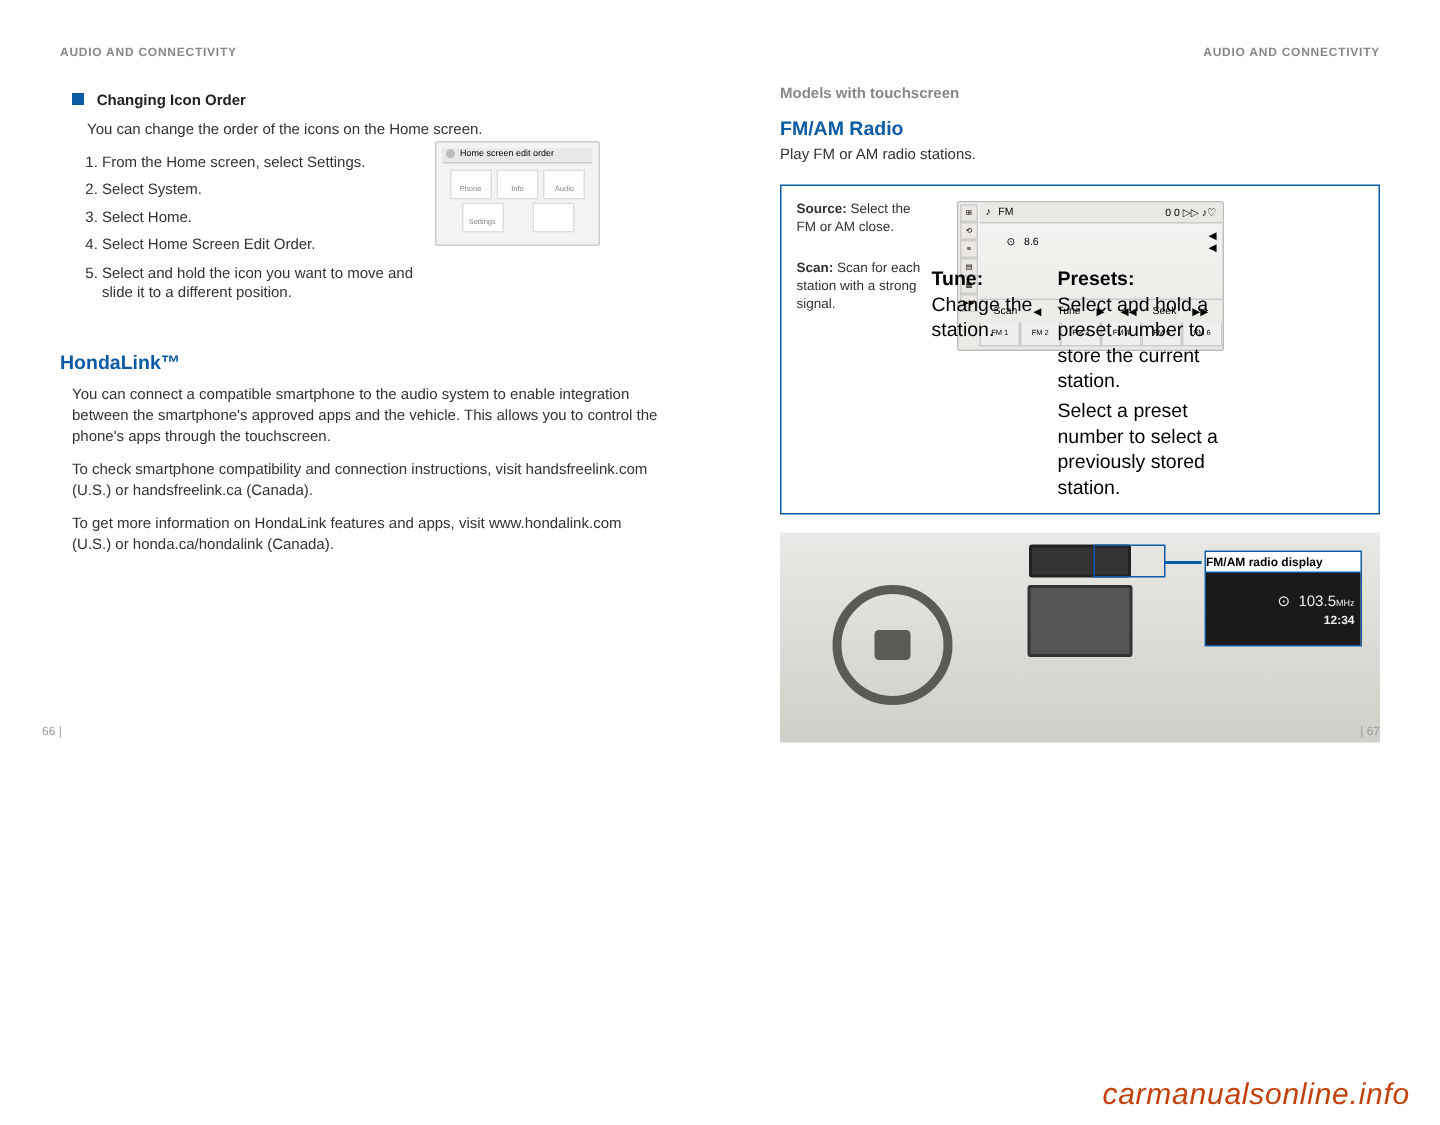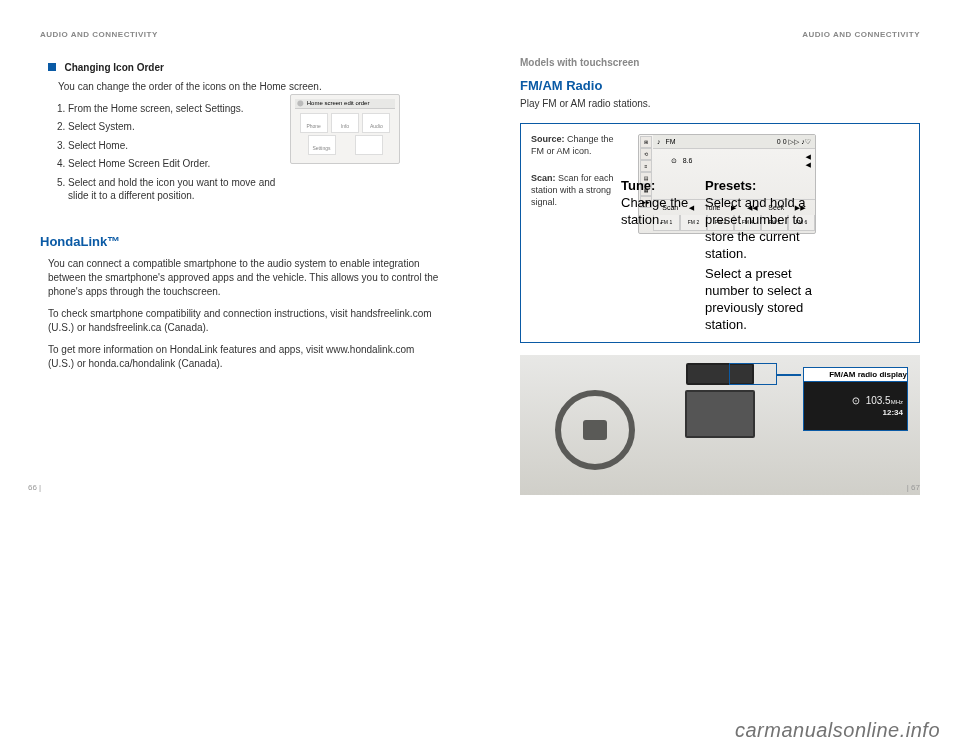--- a/index.html
+++ b/index.html
@@ -19,21 +19,21 @@
 .ol-img .topbar{height:10px;background:#e8e8e6;border-bottom:1px solid #ccc;font-size:6px;padding-left:2px;line-height:10px;display:flex;align-items:center}
 .ol-img .topbar::before{content:"⬤";color:#bbb;margin-right:3px}
 .ol-img .icons{display:flex;flex-wrap:wrap;gap:2px;padding:4px;justify-content:space-around}
 .ol-img .ico{width:28px;height:20px;background:#fff;border:1px solid #ddd;font-size:5px;text-align:center;line-height:24px;color:#888}
 .section-title{font-size:13px;font-weight:bold;color:#0a5aa5;margin-left:0;margin-top:26px;margin-bottom:5px}
 .para{font-size:10px;color:#333;margin-left:8px;margin-top:8px;line-height:1.4}
 .ital{}
 .pagenum{position:absolute;bottom:42px;font-size:8px;color:#999}
 .pagenum.left{left:28px}
 .pagenum.right{right:40px}
-.watermark{position:absolute;bottom:8px;right:20px;font-size:20px;color:#737373;font-style:italic;letter-spacing:.5px}
+.watermark{position:absolute;bottom:8px;right:20px;font-size:20px;color:#c2410c;font-style:italic;letter-spacing:.5px}
 .models-line{font-size:10px;color:#888;font-weight:bold;margin-bottom:10px}
 .subtitle{font-size:10px;color:#333;margin-bottom:14px}
 .diagram-box{border:1.5px solid #0a5aa5;padding:10px;position:relative;height:220px;margin-bottom:12px}
 .diagram-grid{display:grid;grid-template-columns:85px 1fr 85px;gap:8px;height:100%}
 .label-col{display:flex;flex-direction:column;gap:16px}
 .label-blk{font-size:9px;line-height:1.3;color:#333}
 .label-blk b{font-weight:bold}
 .radio-screen{width:100%;height:100px;background:linear-gradient(#f5f4f2,#eae9e6);border:1px solid #bbb;border-radius:2px;position:relative;font-size:7px}
 .radio-top{height:14px;display:flex;align-items:center;padding:0 4px;background:#e8e8e4;border-bottom:1px solid #ccc;font-size:7px;gap:5px}
 .radio-mid{height:50px;position:relative}
@@ -48,21 +48,21 @@
 .bottom-labels .bl{flex:1}
 .bottom-labels .bl b{font-weight:bold}
 .dash-photo{width:100%;height:140px;background:linear-gradient(180deg,#e8e8e6 0%,#d0cfc9 100%);position:relative;overflow:hidden}
 .dash-shape{position:absolute;inset:0}
 .steering{position:absolute;left:35px;top:35px;width:80px;height:80px;border:6px solid #5a5a57;border-radius:50%}
 .steering::after{content:"";position:absolute;left:50%;top:50%;width:24px;height:20px;background:#5a5a57;transform:translate(-50%,-50%);border-radius:3px}
 .h-logo{position:absolute;left:50%;top:50%;transform:translate(-50%,-50%);color:#aaa;font-size:10px;font-weight:bold}
 .center-screen{position:absolute;left:50%;top:35px;transform:translateX(-50%);width:70px;height:48px;background:#555;border:2px solid #333;border-radius:2px}
 .upper-screen{position:absolute;left:50%;top:8px;transform:translateX(-50%);width:68px;height:22px;background:#333;border:2px solid #222;border-radius:2px}
 .callout-box{position:absolute;right:12px;top:12px;width:105px;background:#fff;border:1.5px solid #0a5aa5}
-.callout-title{font-size:8px;font-weight:bold;text-align:right;padding:2px 0;border-bottom:1px solid #0a5aa5}
+.callout-title{font-size:8px;font-weight:bold;text-align:left;padding:2px 0;border-bottom:1px solid #0a5aa5}
 .callout-scr{height:48px;background:#1a1a1a;display:flex;flex-direction:column;justify-content:center;align-items:flex-end;padding:4px;color:#eee}
 .callout-scr .fq{font-size:10px}
 .callout-scr .fq span{font-size:6px}
 .callout-scr .tm{font-size:8px;font-weight:bold;margin-top:2px}
 .call-line{position:absolute;border:1px solid #0a5aa5}
 .radio-wrap{position:relative;padding-left:14px}
 </style>
 </head>
 <body>
 
@@ -114,21 +114,21 @@
   <div class="page">
     <div class="header right">AUDIO AND CONNECTIVITY</div>
 
     <div class="models-line">Models with touchscreen</div>
     <div class="section-title" style="margin-left:0;margin-top:6px">FM/AM Radio</div>
     <div class="subtitle">Play FM or AM radio stations.</div>
 
     <div class="diagram-box">
       <div class="diagram-grid">
         <div class="label-col">
-          <div class="label-blk"><b>Source:</b><span> Change the FM or AM icon.</span></div>
+          <div class="label-blk"><b>Source:</b><span> Select the FM or AM close.</span></div>
           <div class="label-blk"><b>Scan:</b><span> Scan for each station with a strong signal.</span></div>
         </div>
         <div class="radio-wrap">
           <div class="radio-screen">
             <div class="side-btns">
               <div>⊞</div>
                 <div>⟲</div>
                 <div>≡</div>
                 <div>▤</div>
                 <div>▦</div>

